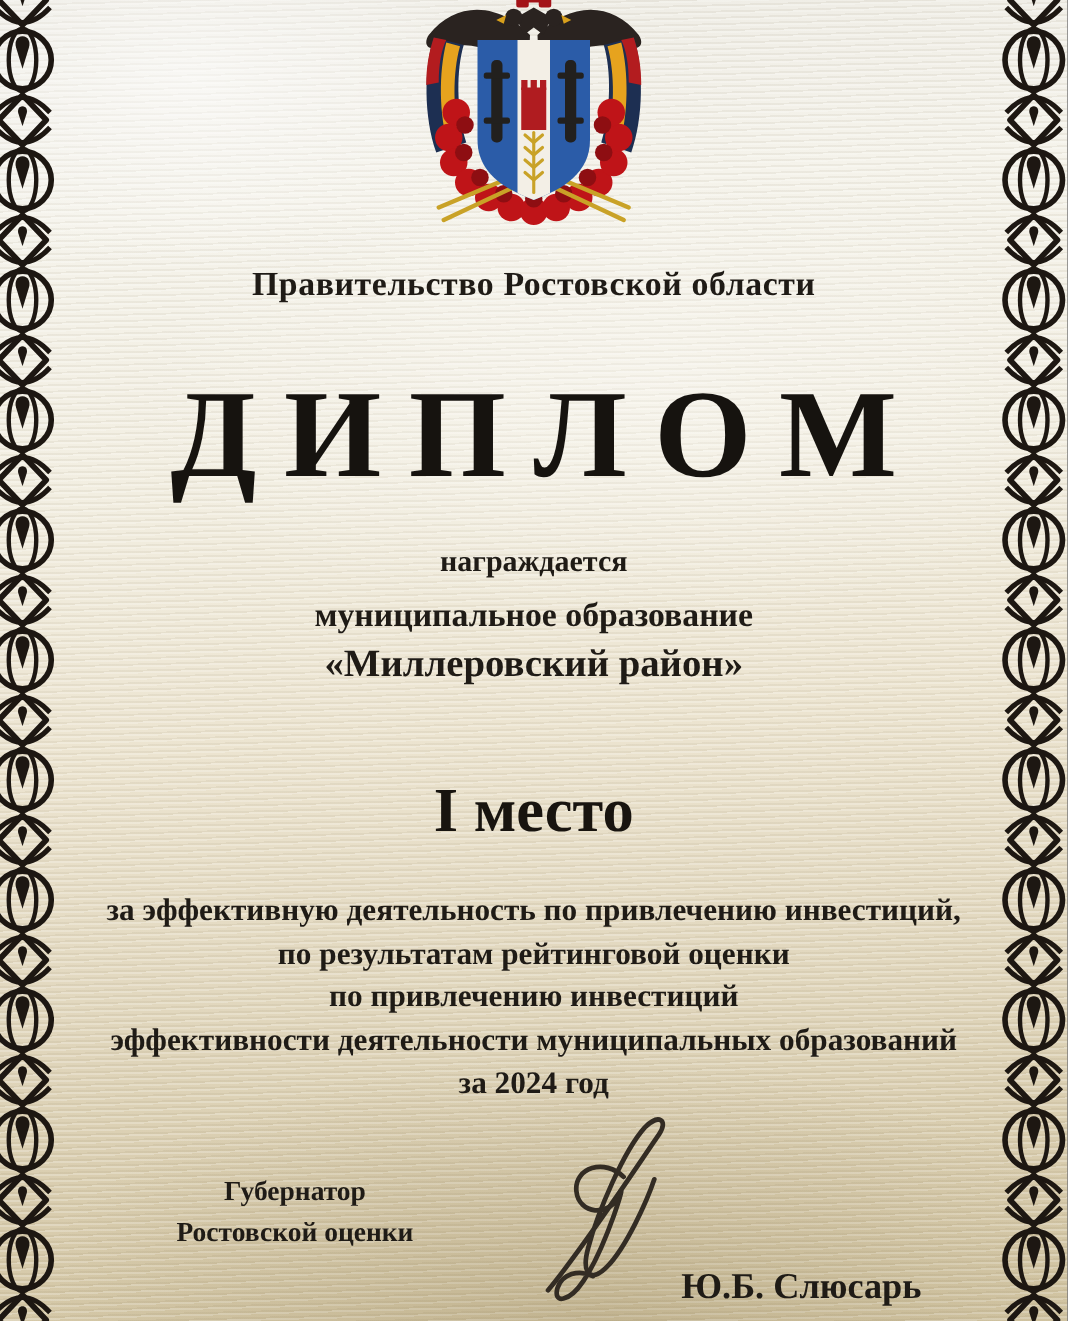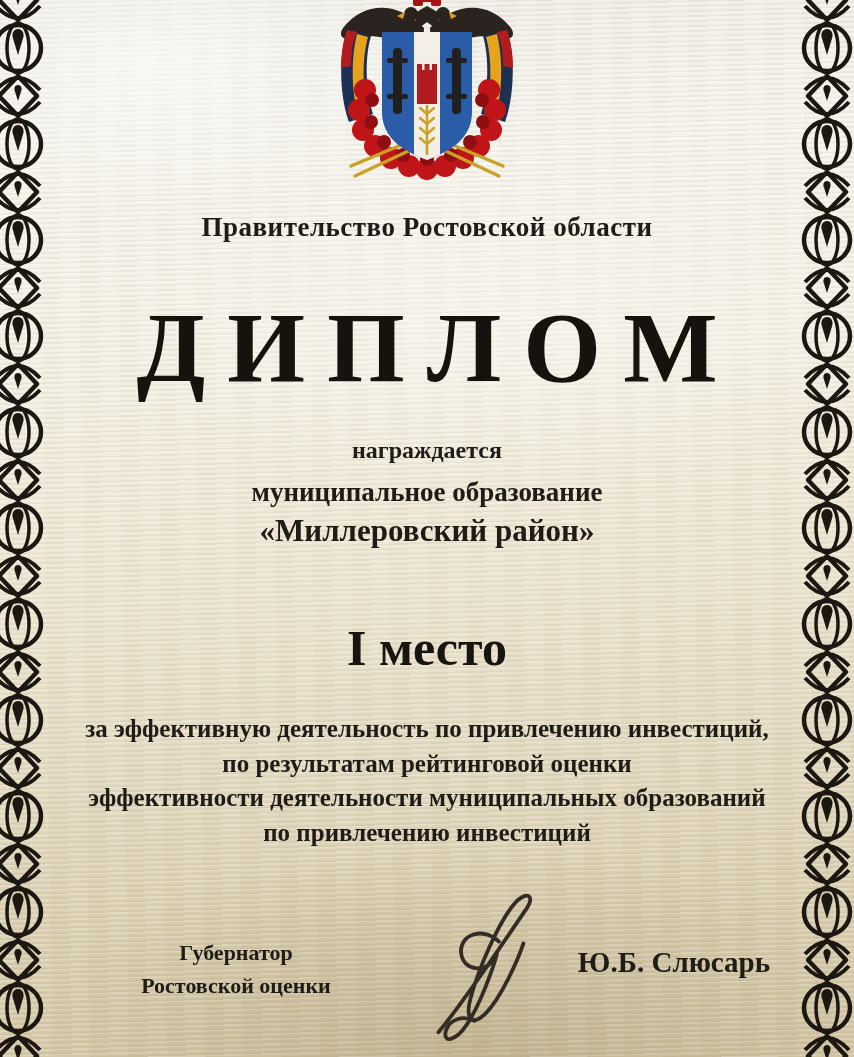--- a/index.html
+++ b/index.html
@@ -35,21 +35,21 @@
   .txt{position:absolute;left:0;width:100%;text-align:center;font-weight:bold;}
   .issuer{top:212px;font-size:27px;letter-spacing:0.5px;}
   .title{top:290px;font-size:100px;letter-spacing:22px;padding-left:22px;box-sizing:border-box;color:#16130f;}
   .award-label{top:437px;font-size:24px;}
   .recipient-type{top:477px;font-size:27px;}
   .recipient-name{top:513px;font-size:31px;}
   .place{top:575px;font-size:50px;color:#18140f;margin-top:44px;}
   .reason{top:672px;font-size:25px;line-height:34.5px;margin-top:40px;}
   .gov-block{position:absolute;left:96px;top:936px;width:280px;text-align:center;
     font-weight:bold;font-size:22px;line-height:33px;}
-  .signer-name{position:absolute;left:545px;top:946px;width:225px;text-align:right;
+  .signer-name{position:absolute;left:545px;top:1013px;width:225px;text-align:left;
     font-weight:bold;font-size:29px;}
   .signature-svg{position:absolute;left:412px;top:880px;}
 </style>
 </head>
 <body>
 
 <div class="stage">
   <div class="content">
 
     <svg class="band left" width="56" height="1057" aria-hidden="true">
@@ -191,22 +191,23 @@
 
     <div class="txt award-label">награждается</div>
     <div class="txt recipient-type">муниципальное образование</div>
     <div class="txt recipient-name">«Миллеровский район»</div>
 
     <div class="txt place">I место</div>
 
     <div class="txt reason">
       <div>за эффективную деятельность по привлечению инвестиций,</div>
       <div>по результатам рейтинговой оценки</div>
+      <div>по привлечению инвестиций</div>
       <div>эффективности деятельности муниципальных образований</div>
-      <div>по привлечению инвестиций</div>
+      <div>за 2024 год</div>
     </div>
 
     <div class="gov-block">
       <div>Губернатор</div>
       <div>Ростовской оценки</div>
     </div>
 
     <svg class="signature-svg" width="170" height="176" viewBox="0 0 180 180" aria-hidden="true">
       <g stroke="#332c24" stroke-width="4" fill="none" stroke-linecap="round">
         <path d="M 28 158 C 58 122 104 52 122 26 C 130 14 122 8 110 20 C 92 40 70 92 62 122 C 56 144 64 152 78 138 C 94 122 112 82 118 64"></path>

